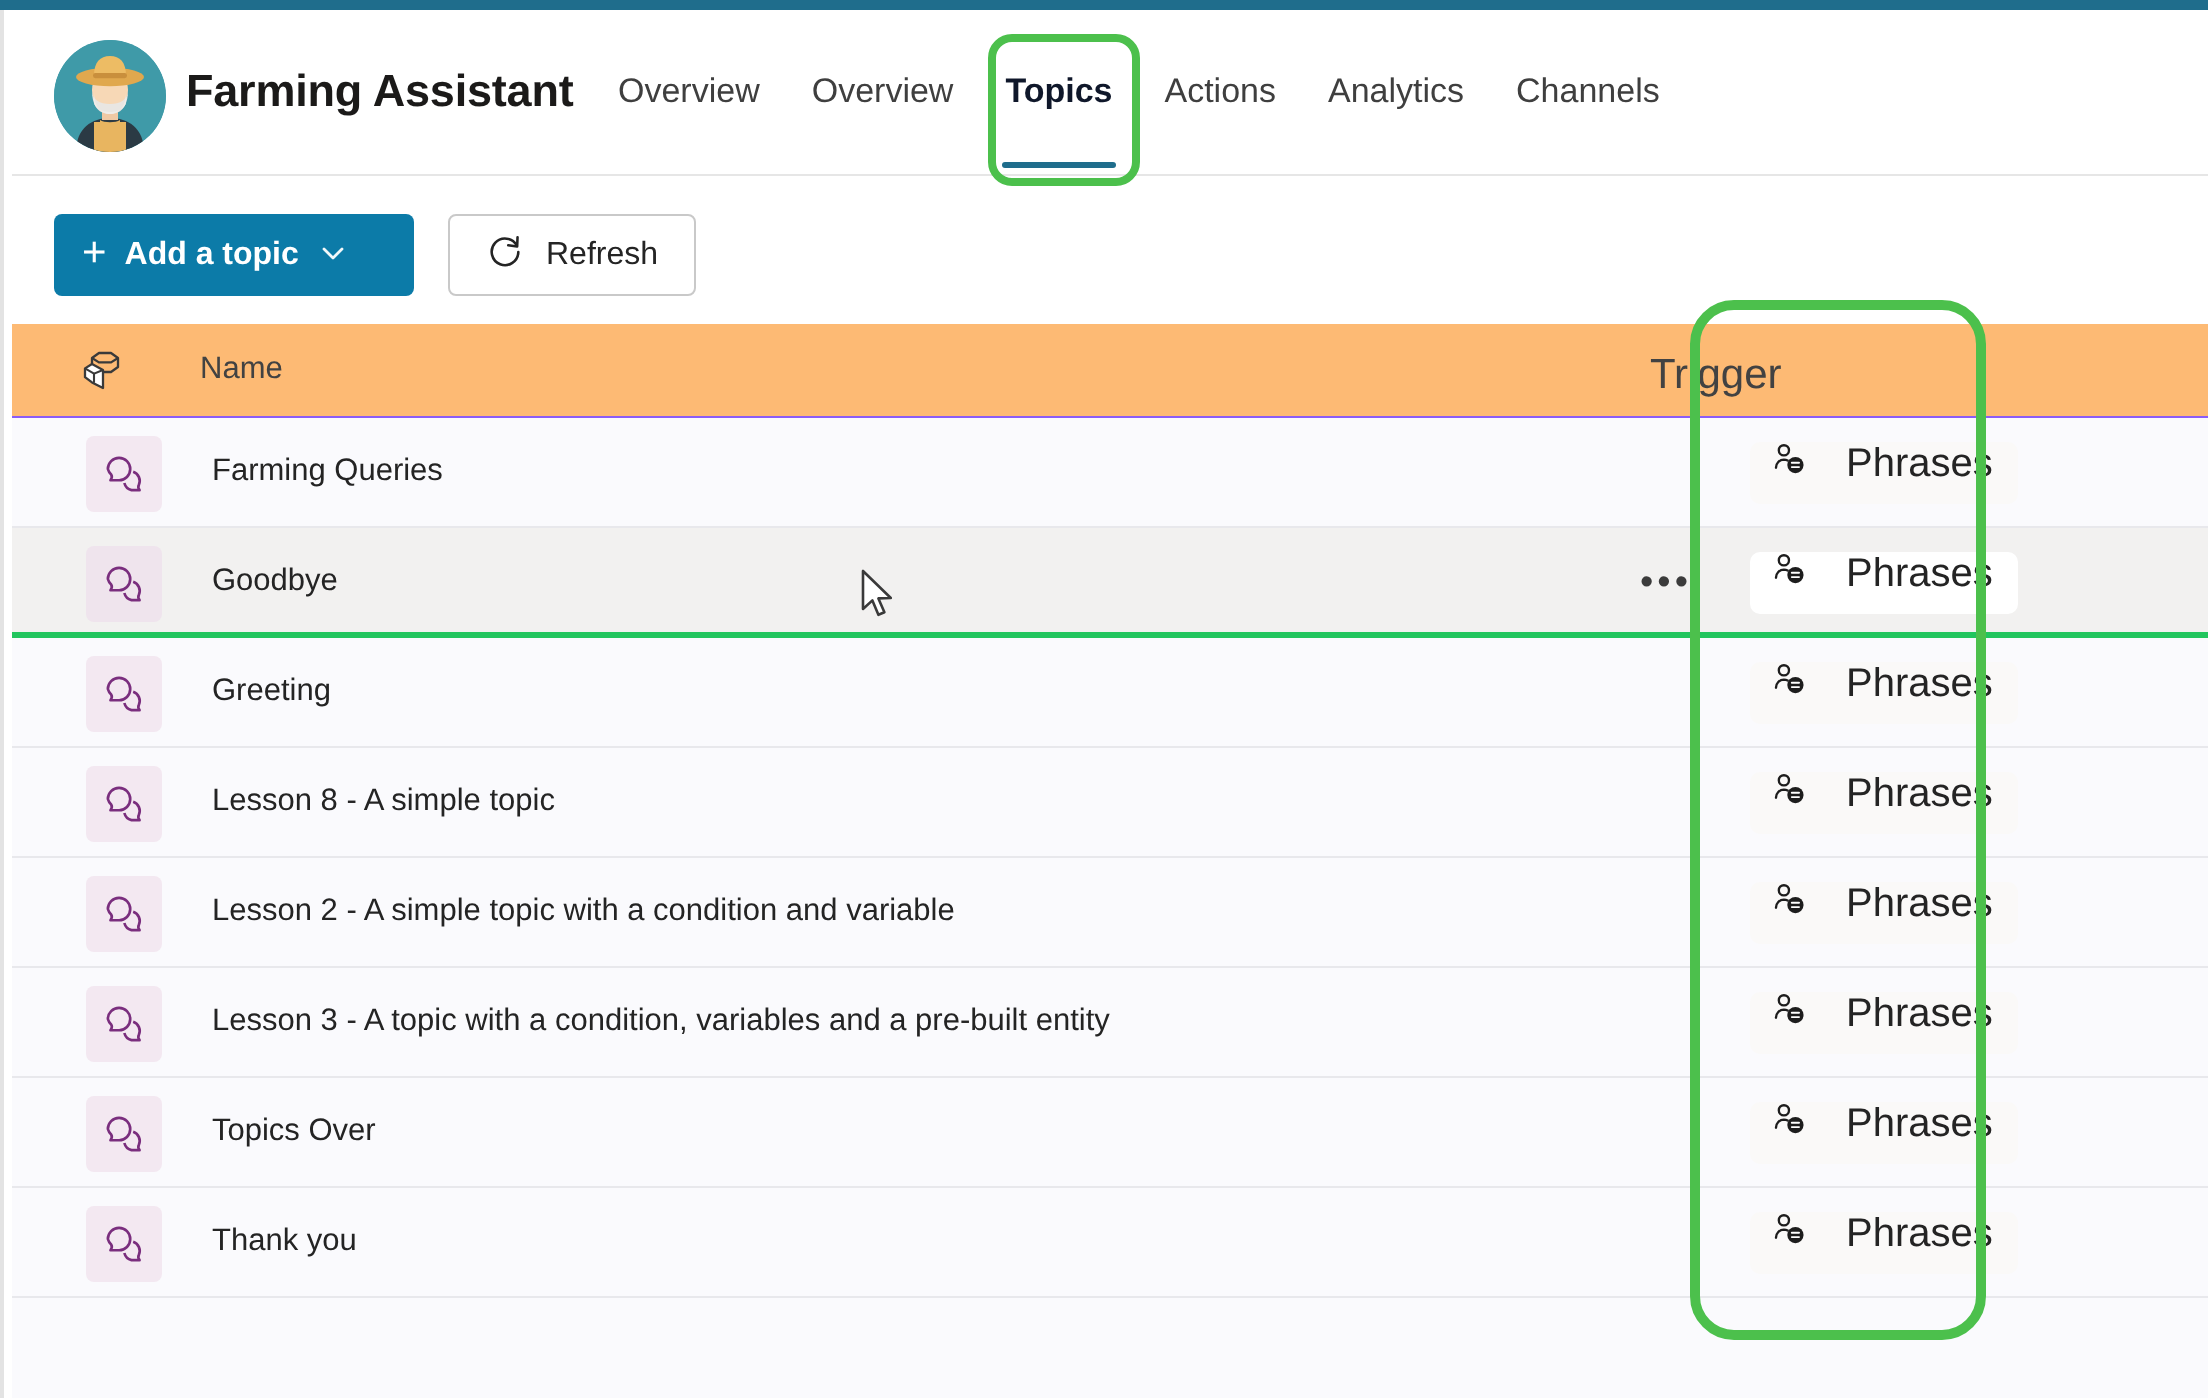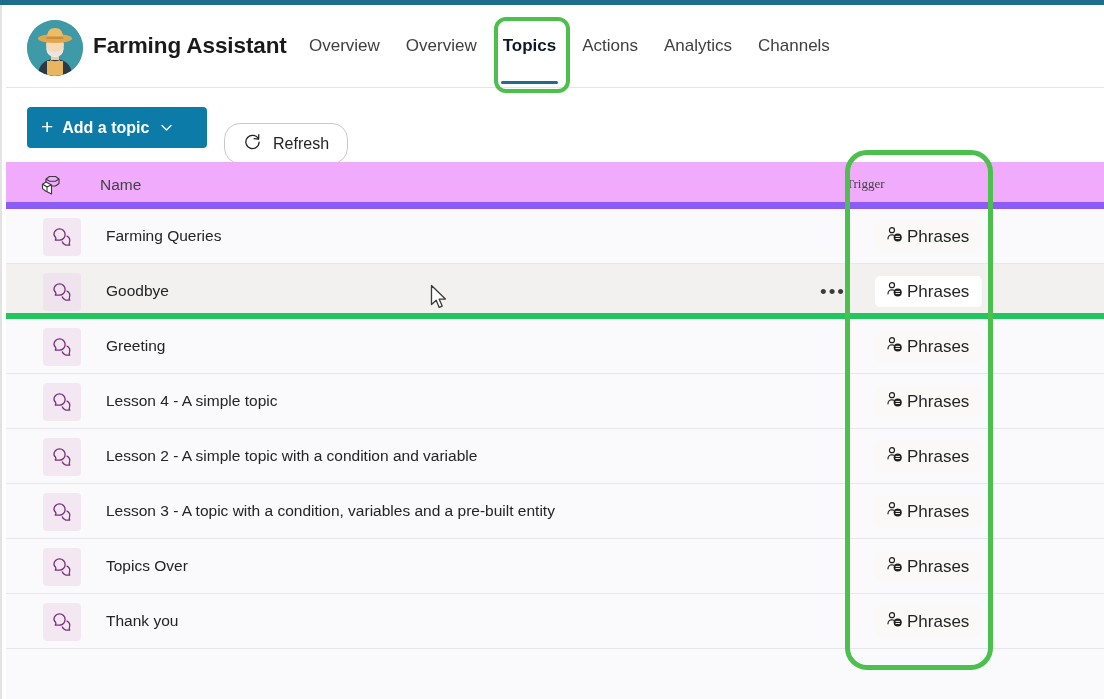--- a/index.html
+++ b/index.html
@@ -121,72 +121,72 @@
     padding: 0 16px 0 14px;
     font-size: 16px;
     font-weight: 700;
     font-family: "Liberation Sans", sans-serif;
     cursor: pointer;
   }
   .btn-primary .plus { font-size: 21px; font-weight: 400; line-height: 1; margin-top: -2px; }
   .btn-primary .chev { font-size: 11px; margin-left: 3px; opacity: .95; }
 
   .btn-secondary {
-    position: absolute; left: 218px; top: 34px;
+    position: absolute; left: 218px; top: 18px;
     height: 41px;
     background: #ffffff;
     color: #242424;
     border: 1px solid #c9c9c9;
-    border-radius: 16px;
+    border-radius: 4px;
     display: flex;
     align-items: center;
     gap: 11px;
     padding: 0 18px;
     font-size: 16px;
     font-family: "Liberation Sans", sans-serif;
     cursor: pointer;
   }
 
   
   .table {
     position: absolute; left: 6px; top: 162px;
     width: 1098px; height: 537px;
     background: #FAFAFD;
   }
 
   .thead {
     position: relative;
     height: 47px;
-    background: #f0abfc;
-    border-bottom: 7px solid #8b5cf6;
+    background: #fdba74;
+    border-bottom: 1px solid #8b5cf6;
   }
   .th-icon {
     position: absolute; left: 35px; top: 12px;
     width: 26px; height: 24px;
   }
   .th-name {
     position: absolute; left: 94px; top: 14px;
     font-size: 15.5px; color: #424242;
   }
   .th-trigger {
-    position: absolute; left: 840px; top: 14px;
-    font-size: 13px; color: #424242; font-family: Liberation Serif, serif;
+    position: absolute; left: 819px; top: 14px;
+    font-size: 21px; color: #424242;
   }
 
   .row {
     position: relative;
     height: 55px;
     background: #FAFAFD;
     border-bottom: 1px solid #e8e8ec;
     cursor: pointer;
     text-decoration: underline;
   }
   .row.hovered {
     background: #F2F1F0;
-    border-bottom: 6px solid #22c55e;
+    border-bottom: 3px solid #22c55e;
   }
 
   .row-chat-icon {
     position: absolute; left: 37px; top: 9px;
     width: 38px; height: 38px;
     background: #F3E8F1;
     border-radius: 4px;
     display: flex; align-items: center; justify-content: center;
   }
   .row.hovered .row-chat-icon { background: #EFE4ED; }
@@ -208,24 +208,23 @@
     line-height: 1;
     cursor: pointer;
   }
 
   .trigger-pill {
     position: absolute; left: 869px; top: 12px;
     height: 31px;
     background: #FAF9F8;
     border-radius: 5px;
     display: flex;
-    align-items: center;
-    gap: 4px;
+    gap: 20px;
     padding: 0 13px 0 11px;
-    font-size: 17px;
+    font-size: 20px;
     color: #242424;
     white-space: nowrap;
     cursor: pointer;
   }
   .row.hovered .trigger-pill { background: #ffffff; }
 
   
   .hl-trigger {
     position: absolute;
     left: 845px; top: 150px;
@@ -394,21 +393,21 @@
       </span>
     </div>
 
     <div class="row">
       <span class="row-chat-icon">
         <svg width="22" height="22" viewBox="0 0 24 24">
             <path d="M3.2 9.3 A6.1 6.1 0 0 1 9.3 3.2 A6.1 6.1 0 0 1 15.4 9.3 A6.1 6.1 0 0 1 9.3 15.4 L4.6 15.4 C5.6 14.1 5.4 12.9 5 12.3 A6 6 0 0 1 3.2 9.3 Z" fill="none" stroke="#7A2E7E" stroke-width="1.45" stroke-linejoin="round"></path>
             <path d="M12.2 16.9 A5.3 5.3 0 0 0 16.1 20.8 L20.5 20.8 C19.6 19.6 19.8 18.5 20.1 18 A5.3 5.3 0 0 0 17 10.8" fill="none" stroke="#7A2E7E" stroke-width="1.45" stroke-linejoin="round"></path>
           </svg>
       </span>
-      <span class="row-name">Lesson 4 - A simple topic</span>
+      <span class="row-name">Lesson 8 - A simple topic</span>
       <span class="trigger-pill">
         <span>
           <svg width="17" height="17" viewBox="0 0 18 18">
               <circle cx="6.3" cy="4.4" r="2.7" fill="none" stroke="#1d1d1d" stroke-width="1.25"></circle>
               <path d="M2.1 13.6 A4.3 4.3 0 0 1 6.3 9.3 A4.4 4.4 0 0 1 8.3 9.8" fill="none" stroke="#1d1d1d" stroke-width="1.25" stroke-linecap="round"></path>
               <circle cx="12.4" cy="12.2" r="4.3" fill="#1d1d1d"></circle>
               <path d="M10.5 11 L14.3 11 M10.5 13.3 L14.3 13.3" stroke="#ffffff" stroke-width="1.05" stroke-linecap="round"></path>
             </svg>
         </span>
         <span>Phrases</span>

